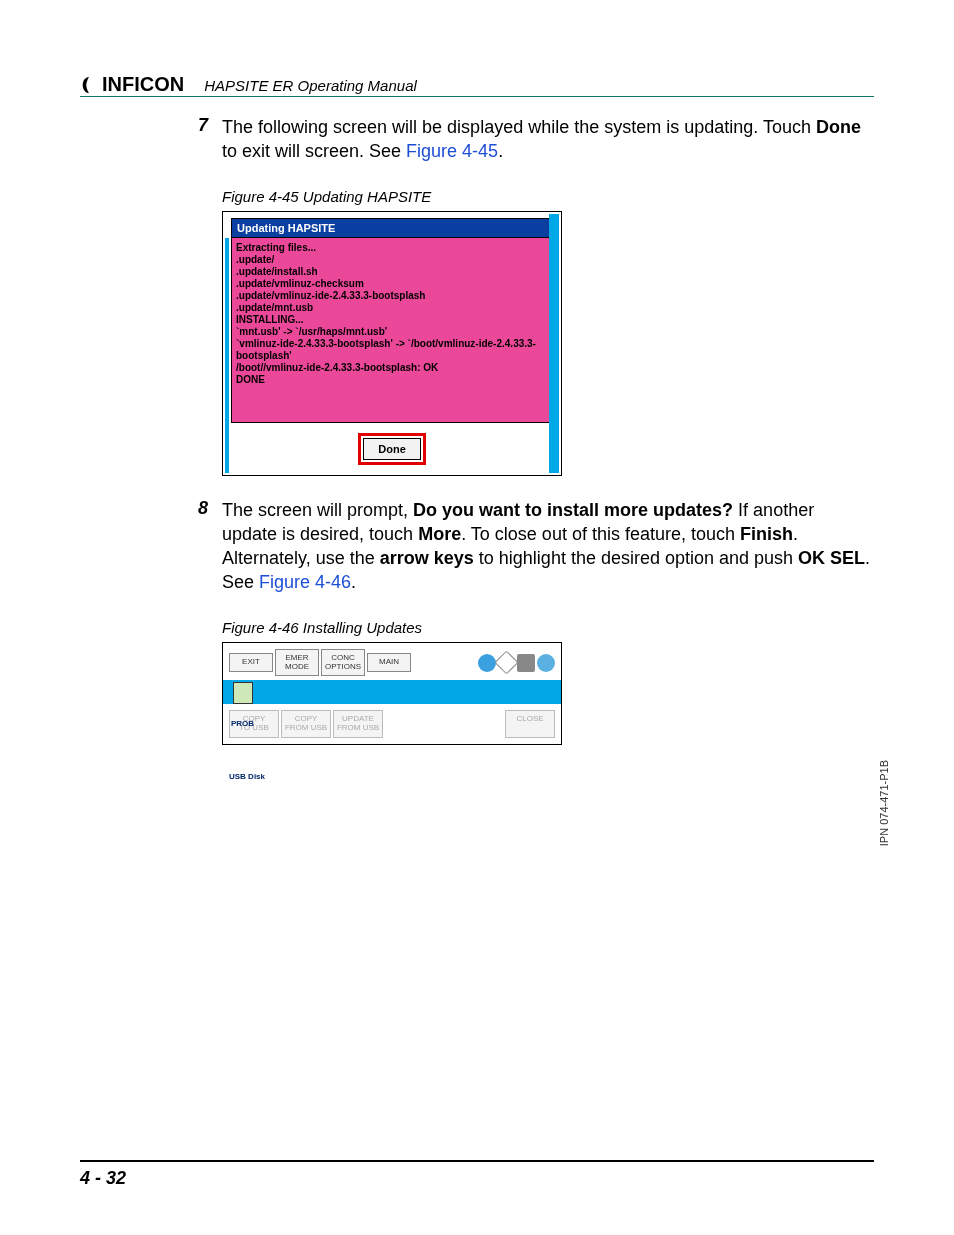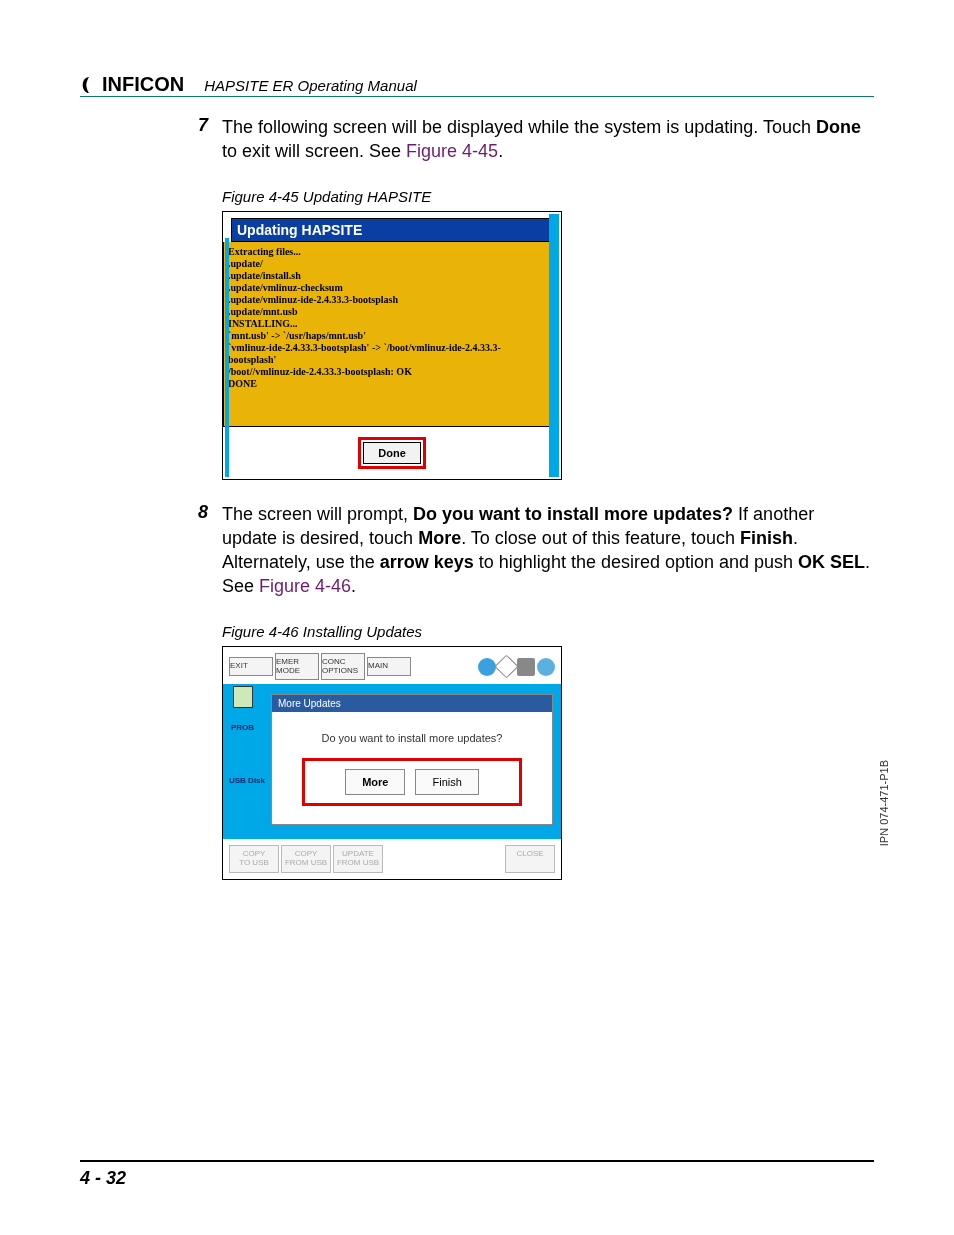--- a/index.html
+++ b/index.html
@@ -6,38 +6,38 @@
   .page{position:relative;width:954px;height:1235px;margin:0 auto;box-sizing:border-box}
   .hdr{position:absolute;left:80px;right:80px;top:56px;height:40px;border-bottom:1px solid #0f766e;display:flex;align-items:flex-end}
   .logo{display:flex;align-items:center;gap:4px;font-weight:bold;font-size:20px;letter-spacing:0px}
   .logo-mark{width:18px;height:18px;display:inline-block}
   .manual-title{font-style:italic;font-size:15px;margin-left:20px;padding-bottom:2px}
   .content{position:absolute;left:190px;right:80px;top:115px}
   .step{display:flex;align-items:flex-start;gap:14px;margin-bottom:6px}
   .step-num{font-weight:bold;font-style:italic;font-size:18px;min-width:18px;text-align:right}
   .step-body{font-size:18px;line-height:1.35}
   .figcap{font-style:italic;font-size:15px;margin:24px 0 6px 32px}
-  .link{color:#701a75}
+  .link{color:#1d4ed8}
   b{font-weight:bold}
 
   
   .fig45{margin-left:32px;width:340px;border:1px solid #000;box-sizing:border-box}
-  .fig45-titlebar{background:#0a3ea0;color:#fff;font-size:14px;font-weight:bold;padding:3px 5px;margin:6px 8px 0 8px;border:1px solid #000}
-  .fig45-body{margin:0 8px 4px 0;border:1px solid #000;border-top:none;background:#eab308;padding:4px 4px 30px 4px;font-size:10px;font-weight:bold;line-height:1.2;font-family:Liberation Serif, serif;white-space:pre-line;min-height:150px}
+  .fig45-titlebar{background:#0a3ea0;color:#fff;font-size:11px;font-weight:bold;padding:3px 5px;margin:6px 8px 0 8px;border:1px solid #000}
+  .fig45-body{margin:0 8px 4px 8px;border:1px solid #000;border-top:none;background:#ec4899;padding:4px 4px 30px 4px;font-size:10px;font-weight:bold;line-height:1.2;font-family:Liberation Sans, sans-serif;white-space:pre-line;min-height:150px}
   .fig45-btnrow{text-align:center;padding:6px 0 10px 0}
   .done-frame{display:inline-block;border:3px solid #e00000;padding:2px}
   .done-btn{display:inline-block;border:1px solid #000;padding:4px 14px;font-size:11px;font-weight:bold;background:#f2f2f2}
   .fig45-wrap{position:relative}
   .fig45-wrap .sb-l{left:2px;top:26px;bottom:2px;width:4px;background:#00a8e8;position:absolute}
   .fig45-wrap .sb-r{right:2px;top:2px;bottom:2px;width:10px;background:#00a8e8;position:absolute}
 
   
   .fig46{margin-left:32px;width:340px;border:1px solid #000;box-sizing:border-box;background:#fff}
   .fig46-top{display:flex;padding:6px 6px 4px 6px;gap:2px;align-items:center}
-  .tbtn{border:1px solid #888;background:#f4f4f4;color:#333;font-size:8px;padding:4px 0;width:42px;line-height:1.1}
+  .tbtn{border:1px solid #888;background:#f4f4f4;color:#333;font-size:8px;text-align:center;padding:4px 0;width:42px;line-height:1.1}
   .iconrow{margin-left:auto;display:flex;gap:2px;align-items:center}
   .ic{width:18px;height:18px;border-radius:50%;background:#3aa0e0;display:inline-block}
   .ic.d{transform:rotate(45deg);border-radius:2px;background:#fff;border:1px solid #888;width:15px;height:15px}
   .fig46-mid{background:#00a8e8;padding:10px 8px 14px 8px;position:relative}
   .side-label{color:#002a6b;font-size:8px;font-weight:bold}
   .prob{position:absolute;left:8px;top:39px}
   .usbdisk{position:absolute;left:6px;top:92px}
   .usbicon{position:absolute;left:10px;top:2px;width:18px;height:20px;background:#cfe8b8;border:1px solid #333}
   .dialog{margin-left:40px;background:#fff;border:1px solid #888;padding:0 0 18px 0}
   .dlg-title{background:#2a5aa0;color:#fff;font-size:10px;padding:3px 6px}
@@ -119,28 +119,20 @@
           <span class="ic"></span>
           <span class="ic d"></span>
           <span class="ic" style="background:#888;border-radius:2px"></span>
           <span class="ic" style="background:#5ab0e0"></span>
         </div>
       </div>
       <div class="fig46-mid">
         <div class="usbicon"></div>
         <div class="side-label prob">PROB</div>
         <div class="side-label usbdisk">USB Disk</div>
-        <div class="dialog">
-          <div class="dlg-title">More Updates</div>
-          <div class="dlg-q">Do you want to install more updates?</div>
-          <div class="dlg-btns">
-            <div class="dlg-btn bold">More</div>
-            <div class="dlg-btn">Finish</div>
-          </div>
-        </div>
       </div>
       <div class="fig46-bot">
         <div class="bbtn" style="white-space:pre-line">COPY
 TO USB</div>
         <div class="bbtn" style="white-space:pre-line">COPY
 FROM USB</div>
         <div class="bbtn" style="white-space:pre-line">UPDATE
 FROM USB</div>
         <div class="bbtn last">CLOSE</div>
       </div>

